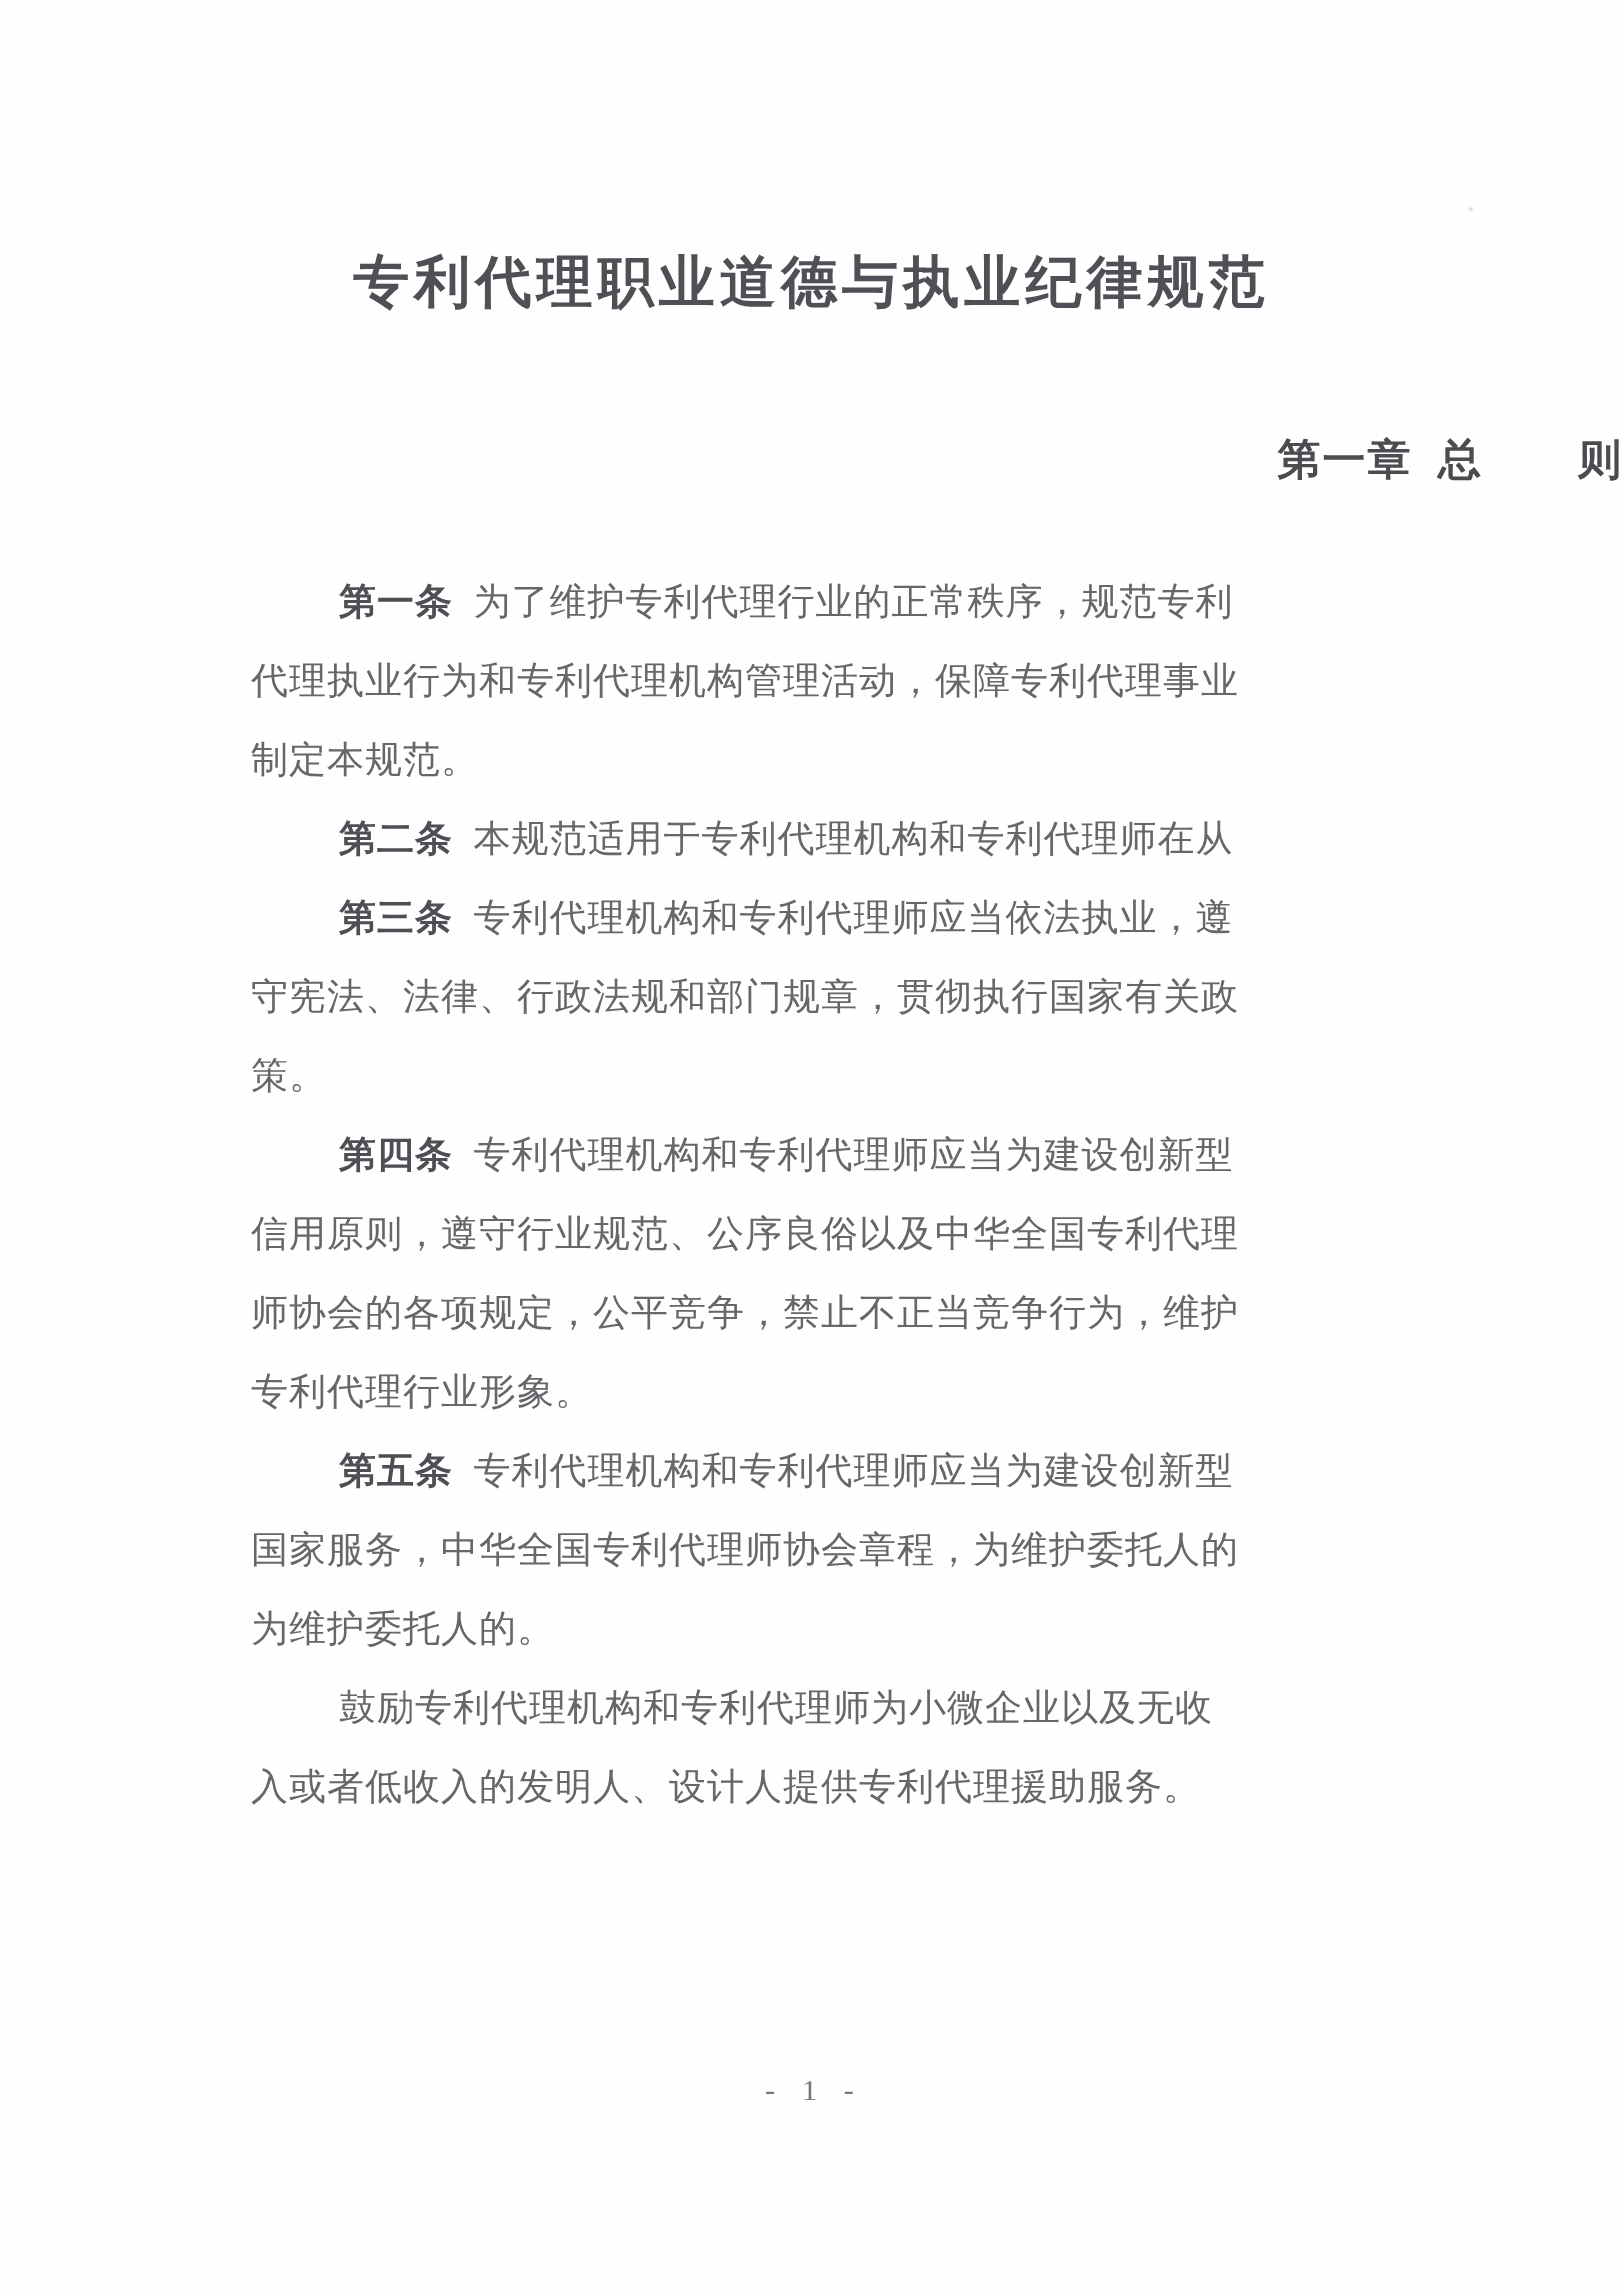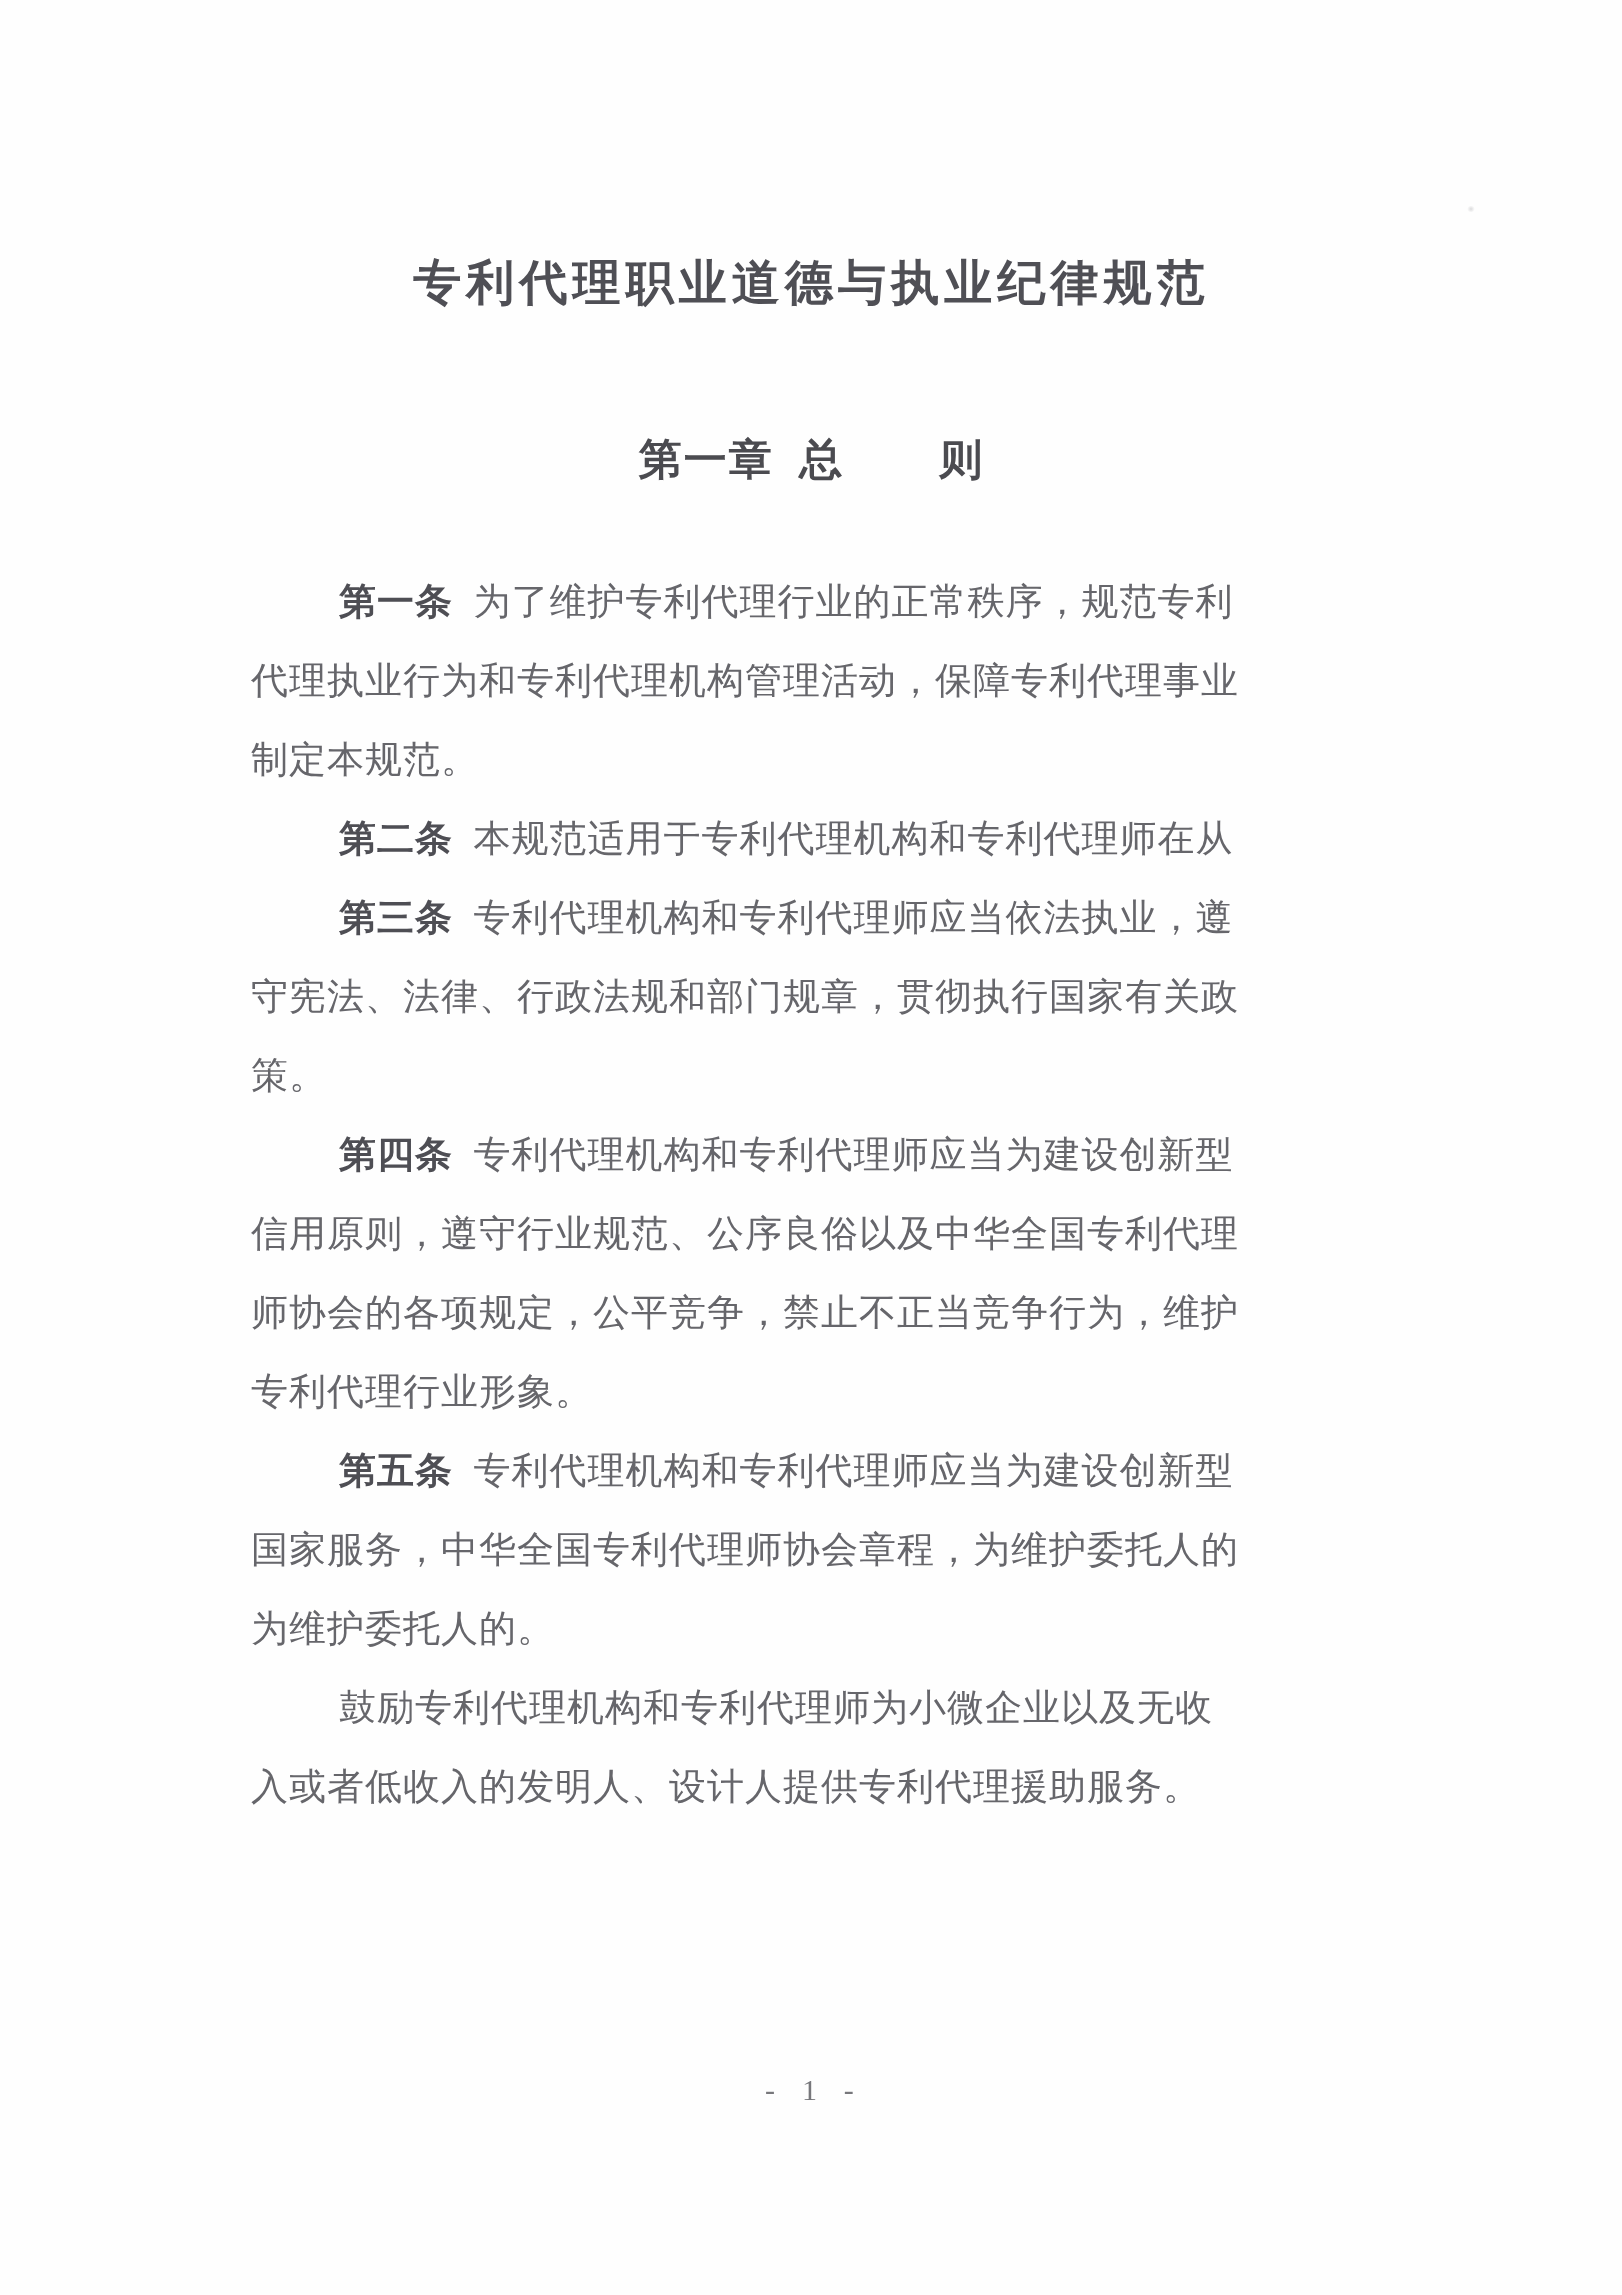--- a/index.html
+++ b/index.html
@@ -15,33 +15,33 @@
     overflow: hidden;
     font-family: "Liberation Serif", serif;
   }
   .doc-title {
     position: absolute;
     top: 244px;
     left: 0;
     width: 100%;
     margin: 0;
     text-align: center;
-    font-size: 48px;
+    font-size: 56px;
     line-height: 77px;
     font-weight: bold;
     letter-spacing: 5.1px;
     color: #4f4f55;
     white-space: nowrap;
   }
   .chapter {
     position: absolute;
     top: 429px;
     left: 0;
     width: 100%;
-    text-align: center;
+    text-align: right;
     font-family: "Liberation Sans", sans-serif;
     font-size: 43px;
     line-height: 61px;
     font-weight: bold;
     letter-spacing: 2px;
     color: #4b4b50;
     white-space: nowrap;
   }
   .chapter .w-left { margin-left: 25.5px; }
   .chapter .w-right { margin-left: 95px; }

